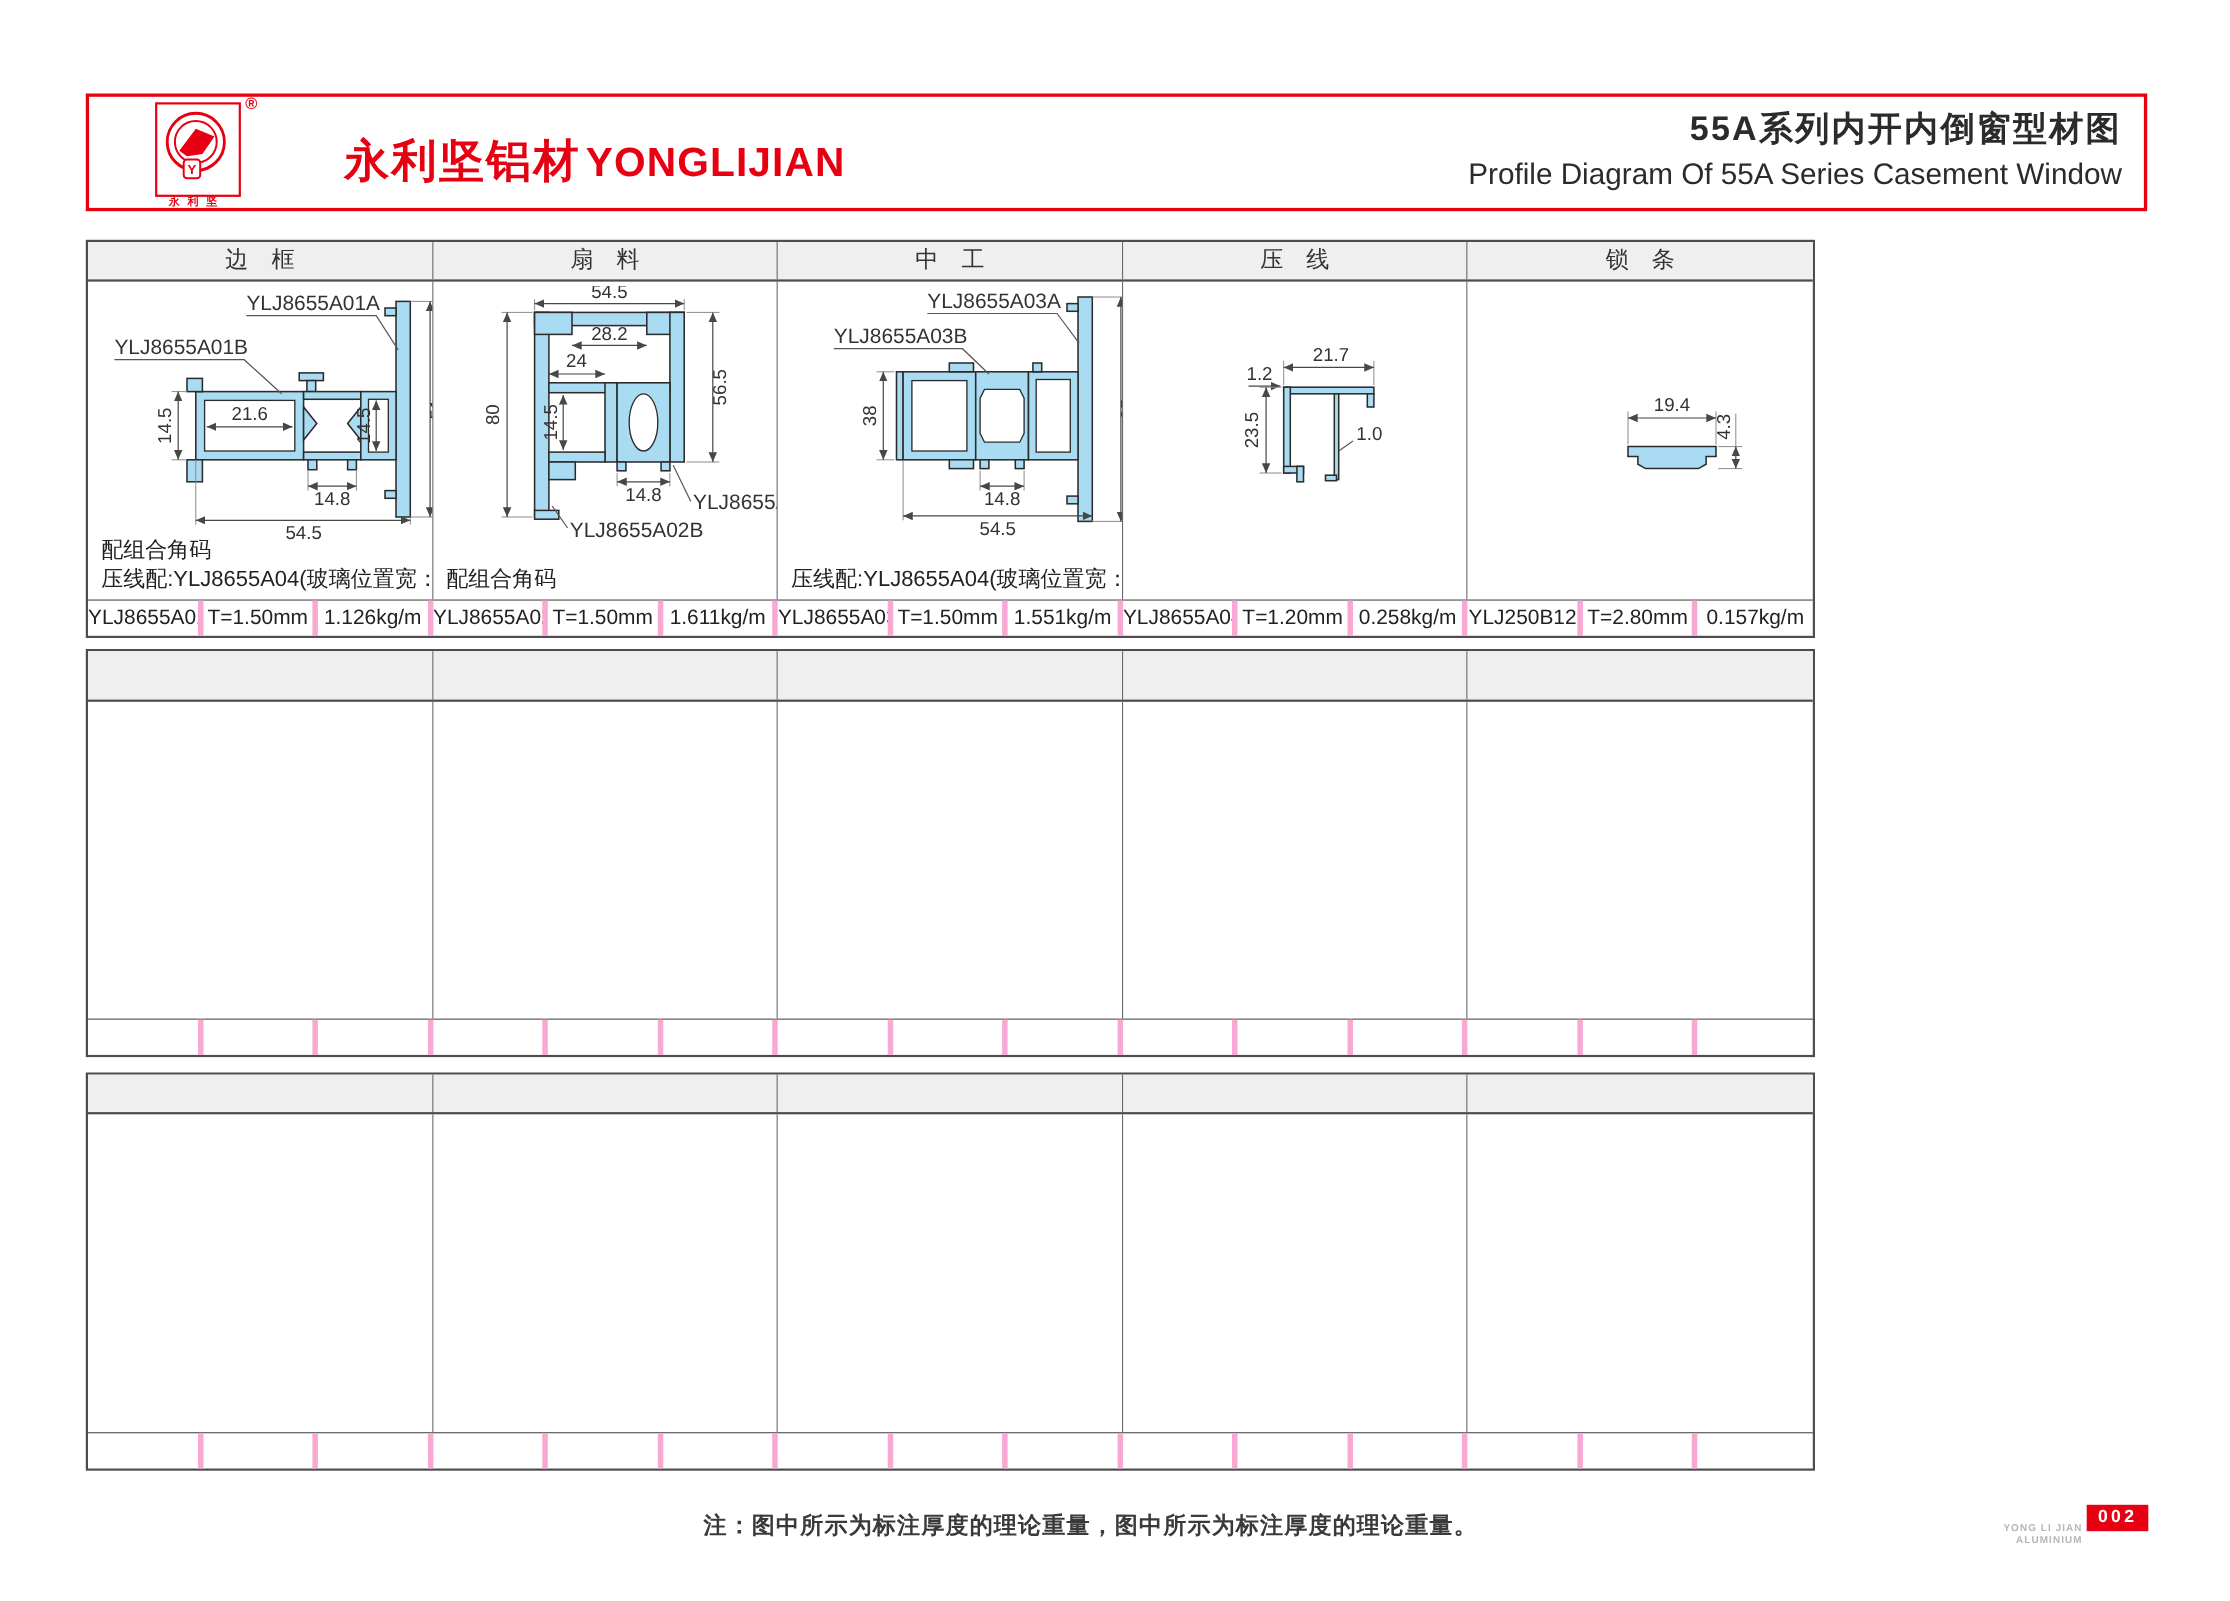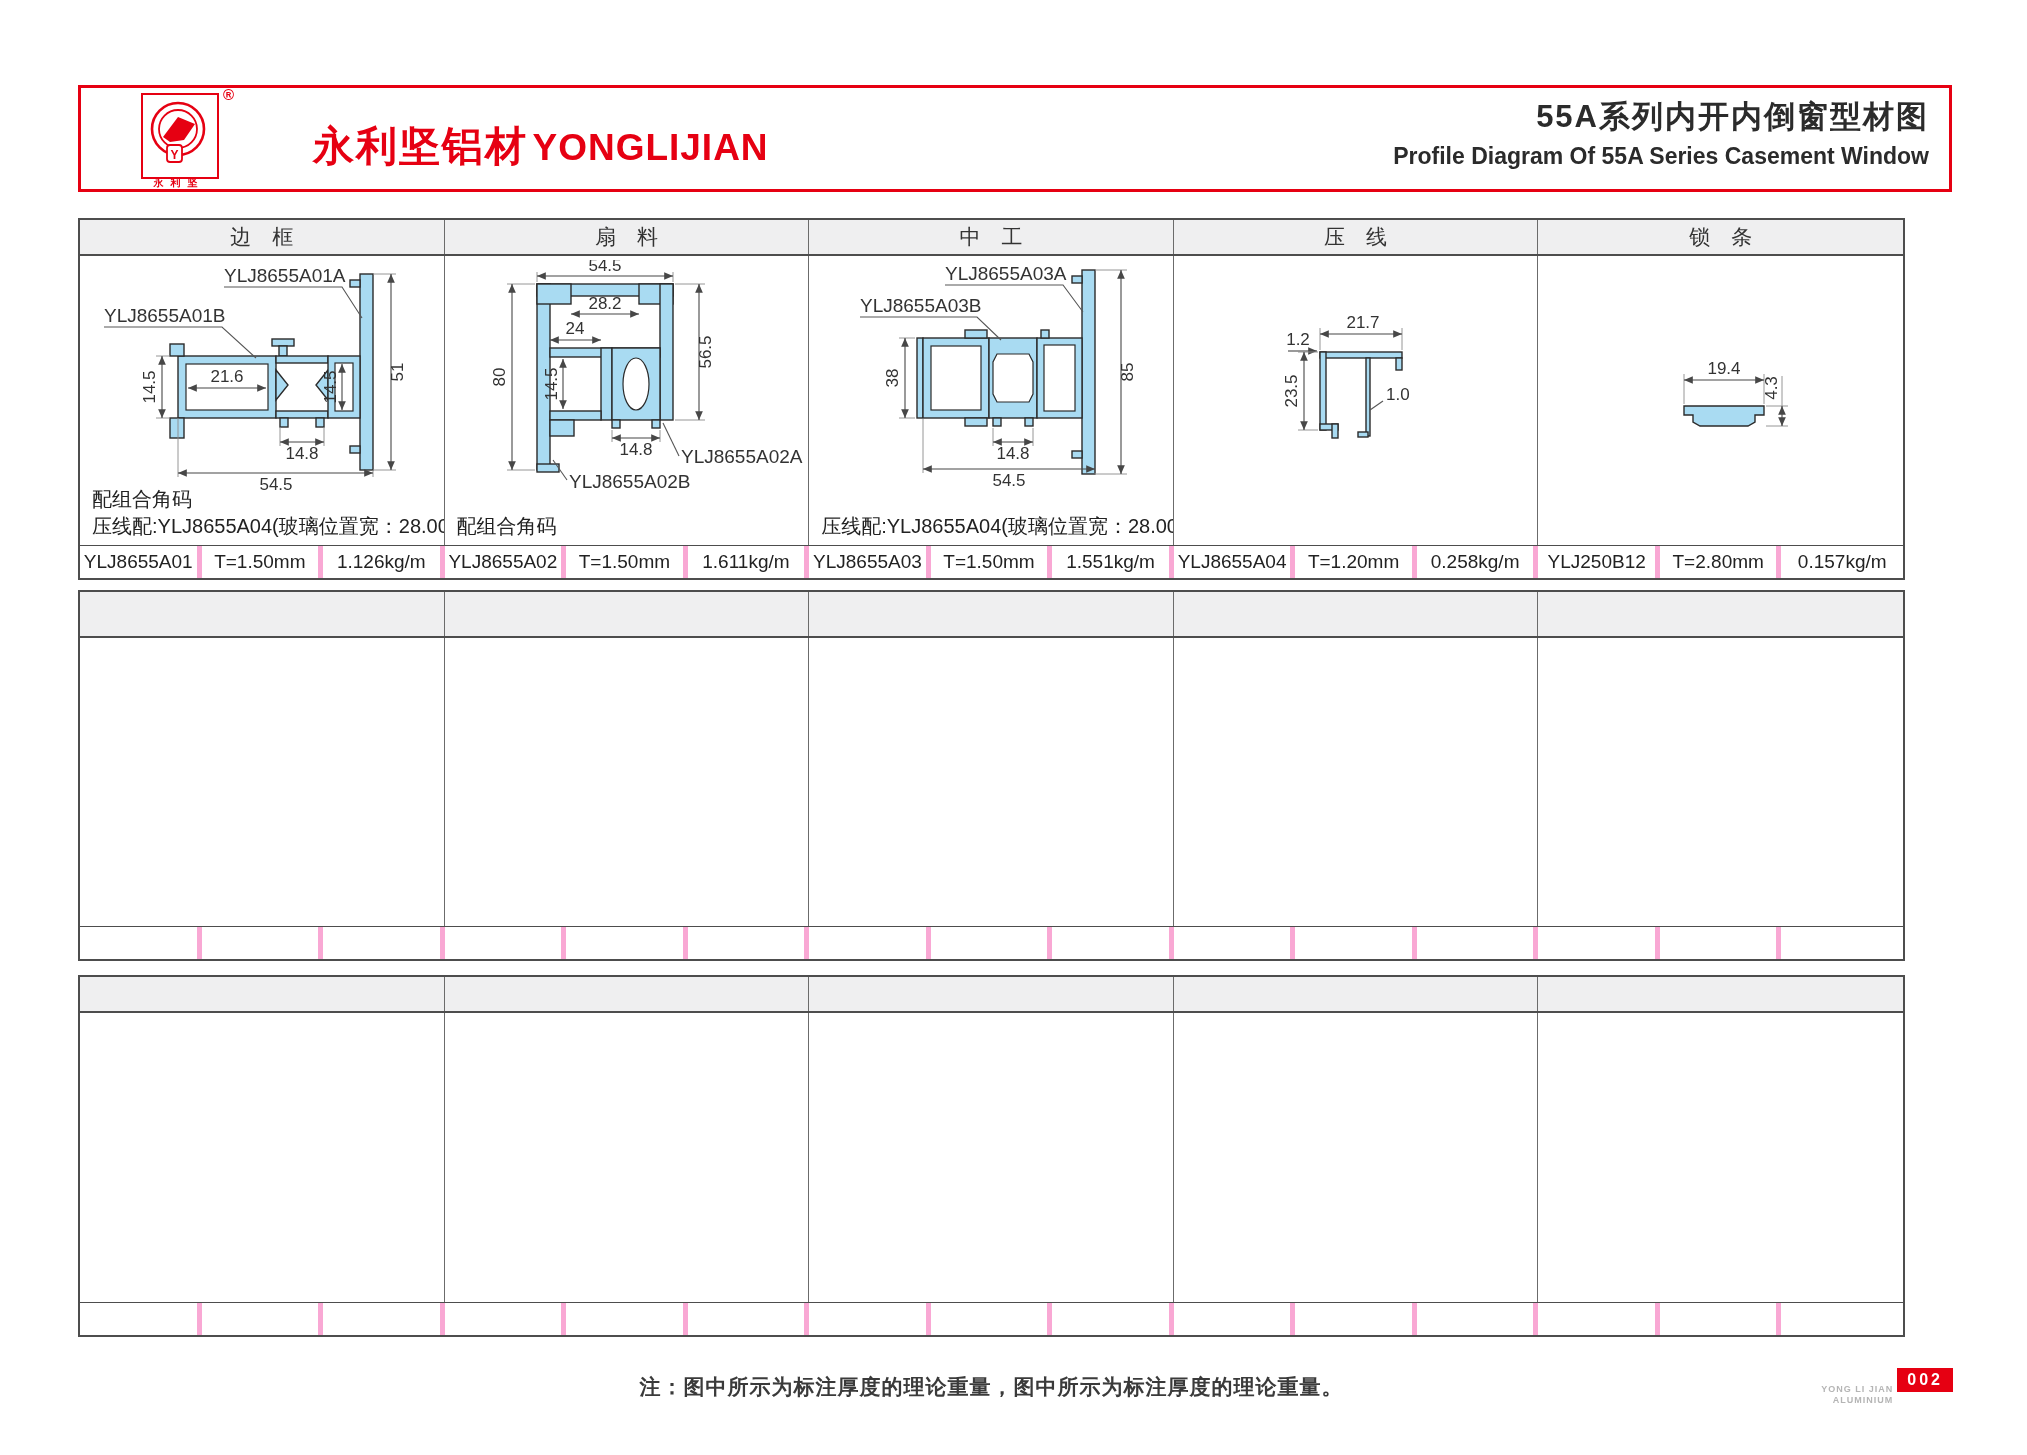--- a/index.html
+++ b/index.html
@@ -9,24 +9,24 @@
   
   .banner{position:absolute;left:78px;top:85px;width:1868px;height:101px;border:3px solid #e60012;background:#fff;}
   .logobox{position:absolute;left:60px;top:5px;width:74px;height:82px;border:2px solid #e60012;background:#fff;}
   .reg{position:absolute;left:142px;top:-2px;color:#e60012;font-size:15px;font-weight:bold;}
   .logotxt{position:absolute;left:56px;top:88px;width:84px;text-align:center;font-size:10px;color:#e60012;letter-spacing:7px;font-weight:bold;white-space:nowrap;}
   .brand{position:absolute;left:220px;top:31px;white-space:nowrap;color:#e60012;font-weight:bold;margin-left:12px;}
   .brand .cn{font-size:41px;letter-spacing:2px;}
   .brand .en{font-size:37px;letter-spacing:1px;}
   .titles{position:absolute;right:20px;top:8px;text-align:right;color:#2b2b2b;}
   .title-cn{font-size:31px;font-weight:600;letter-spacing:2px;}
-  .title-en{font-size:23px;margin-top:5px;font-weight:700;}
+  .title-en{font-size:27px;margin-top:5px;font-weight:400;}
 
   
-  .tbl{position:absolute;left:78px;width:1827px;border:2px solid #4d4d4d;background:#fff;box-sizing:border-box;}
+  .tbl{position:absolute;left:78px;width:1572px;border:2px solid #4d4d4d;background:#fff;box-sizing:border-box;}
   .hdr{display:grid;grid-template-columns:repeat(5,1fr);background:#efeff0;border-bottom:2px solid #4d4d4d;}
   .hdr>div{text-align:center;font-size:21px;color:#333;border-right:1px solid #6b6b6b;box-sizing:border-box;}
   .hdr>div:last-child{border-right:none;}
   .h36>div{height:34px;line-height:34px;}
   .h44>div{height:44px;line-height:44px;}
   .bodyrow{display:grid;grid-template-columns:repeat(5,1fr);}
   .bodyrow>div{position:relative;border-right:1px solid #6b6b6b;box-sizing:border-box;overflow:hidden;}
   .bodyrow>div:last-child{border-right:none;}
   .b289>div{height:289px;}
   .b288{height:288px;}

